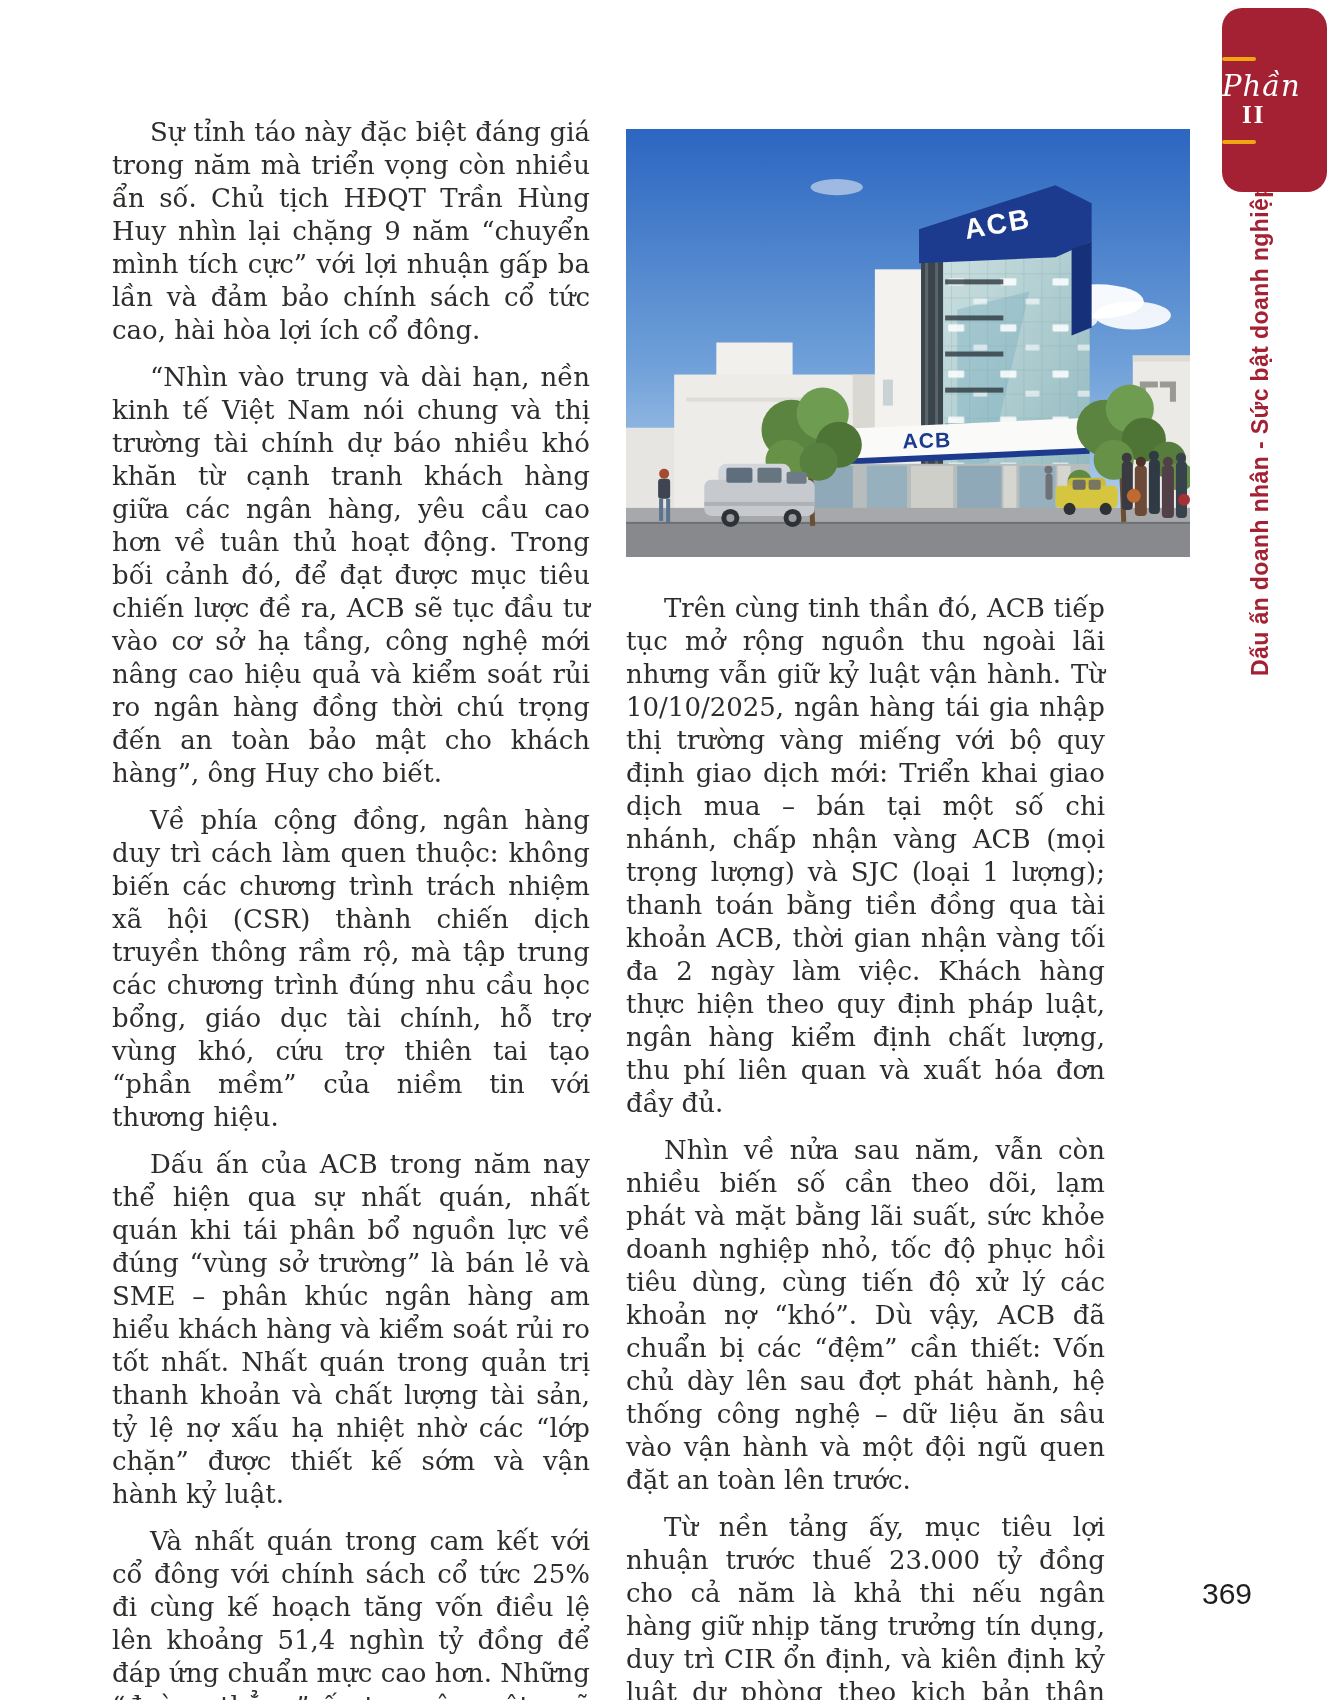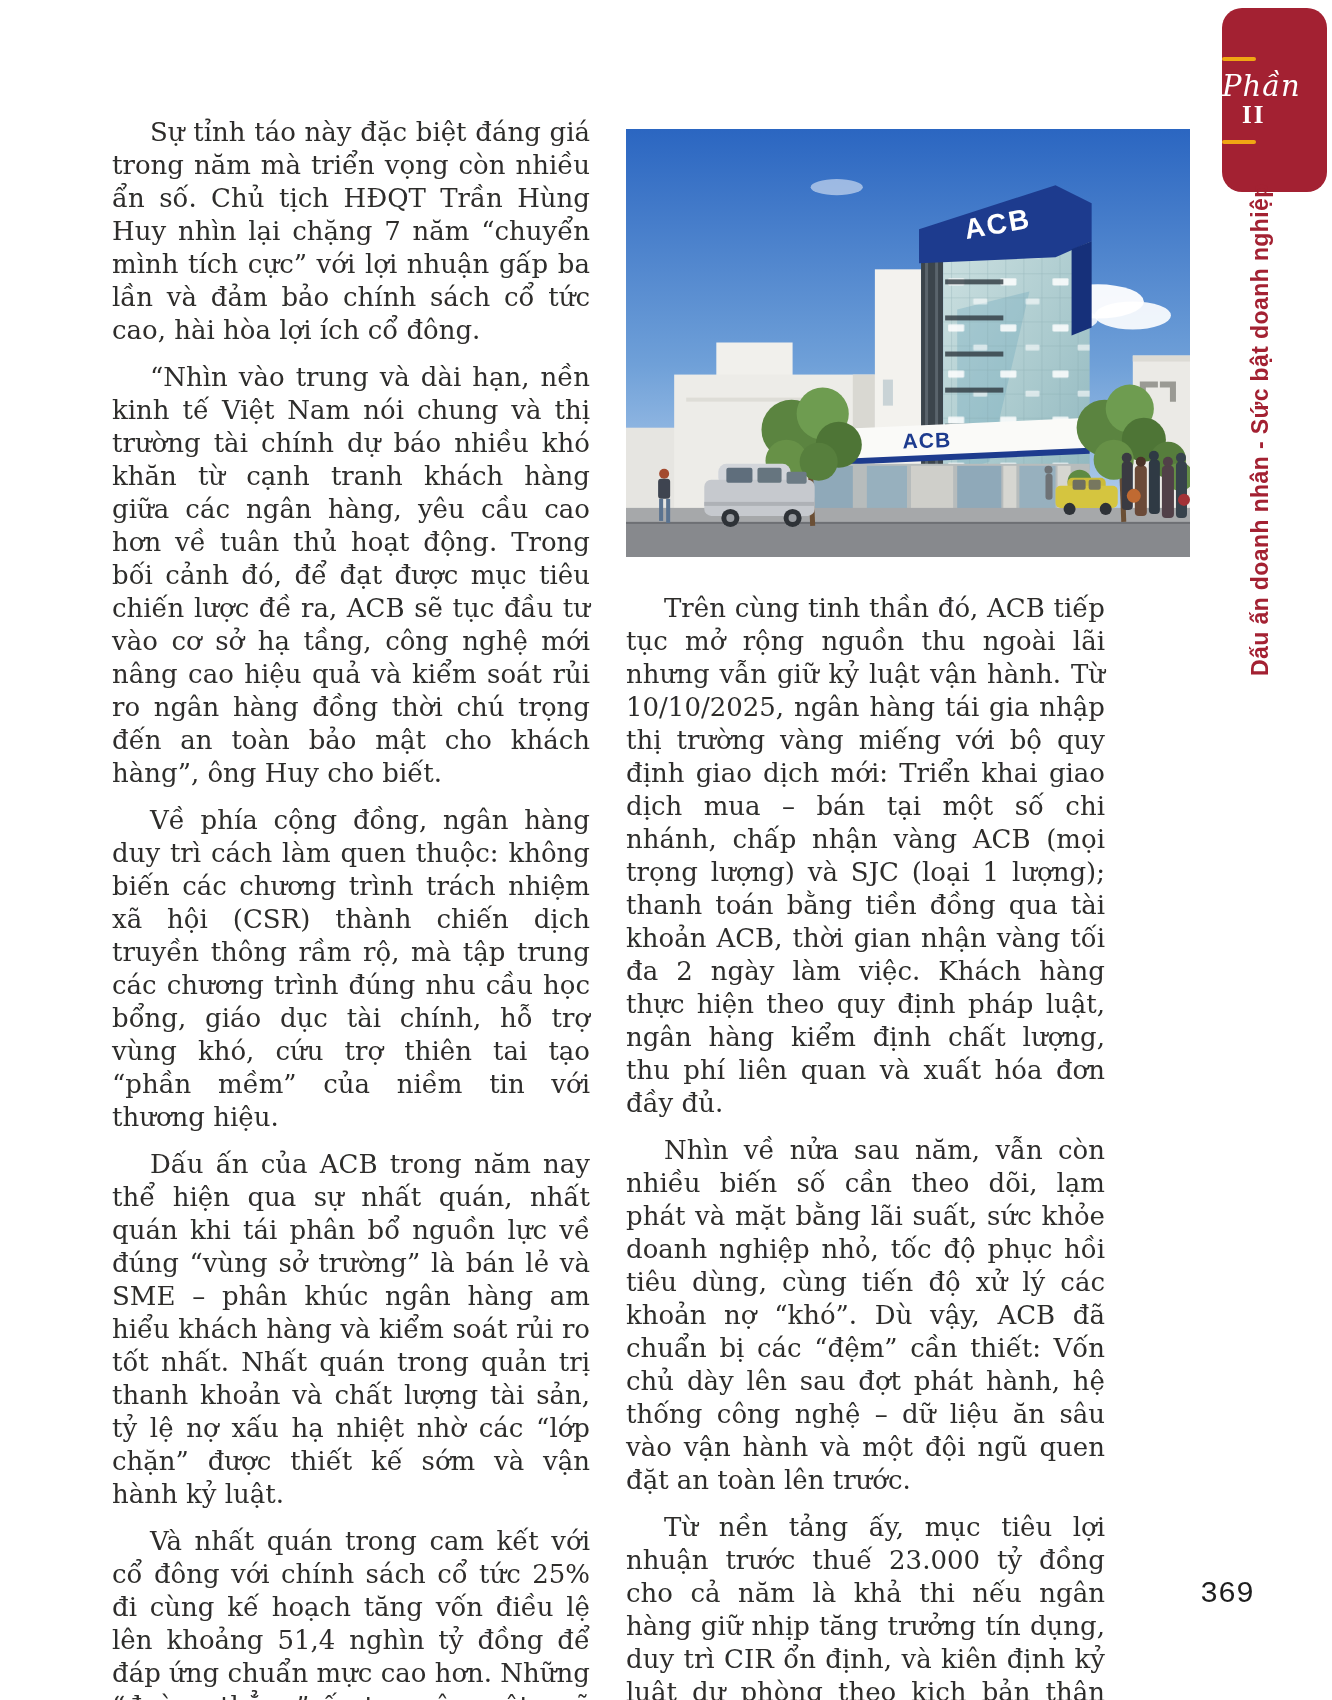--- a/index.html
+++ b/index.html
@@ -48,21 +48,21 @@
     white-space:nowrap;
     font-family:"Liberation Sans", sans-serif;font-weight:bold;
     font-size:23px;letter-spacing:0.4px;
     color:#A32132;
   }
 
   
   .page-number{
     position:absolute;left:1177px;top:1577px;width:100px;
     text-align:center;
-    font-family:Liberation Mono, monospace;font-size:30px;color:#1E1E1E;
+    font-family:Liberation Sans, sans-serif;font-size:30px;color:#1E1E1E;
   }
 </style>
 </head>
 <body>
 
 <div class="page">
 
   <div class="section-tab">
     <div class="gold-rule top"></div>
     <div class="tab-script">Phần</div>
@@ -241,21 +241,21 @@
         </g>
         <g>
           <rect x="418" y="344" width="7" height="26" rx="3" fill="#6E7276"></rect>
           <circle cx="421" cy="340" r="4" fill="#6E7276"></circle>
         </g>
       </g>
     </svg>
   </figure>
 
   <div class="col col-left">
-    <p>Sự tỉnh táo này đặc biệt đáng giá trong năm mà triển vọng còn nhiều ẩn số. Chủ tịch HĐQT Trần Hùng Huy nhìn lại chặng 7 năm “chuyển mình tích cực” với lợi nhuận gấp ba lần và đảm bảo chính sách cổ tức cao, hài hòa lợi ích cổ đông.</p>
+    <p>Sự tỉnh táo này đặc biệt đáng giá trong năm mà triển vọng còn nhiều ẩn số. Chủ tịch HĐQT Trần Hùng Huy nhìn lại chặng 9 năm “chuyển mình tích cực” với lợi nhuận gấp ba lần và đảm bảo chính sách cổ tức cao, hài hòa lợi ích cổ đông.</p>
     <p>“Nhìn vào trung và dài hạn, nền kinh tế Việt Nam nói chung và thị trường tài chính dự báo nhiều khó khăn từ cạnh tranh khách hàng giữa các ngân hàng, yêu cầu cao hơn về tuân thủ hoạt động. Trong bối cảnh đó, để đạt được mục tiêu chiến lược đề ra, ACB sẽ tục đầu tư vào cơ sở hạ tầng, công nghệ mới nâng cao hiệu quả và kiểm soát rủi ro ngân hàng đồng thời chú trọng đến an toàn bảo mật cho khách hàng”, ông Huy cho biết.</p>
     <p>Về phía cộng đồng, ngân hàng duy trì cách làm quen thuộc: không biến các chương trình trách nhiệm xã hội (CSR) thành chiến dịch truyền thông rầm rộ, mà tập trung các chương trình đúng nhu cầu học bổng, giáo dục tài chính, hỗ trợ vùng khó, cứu trợ thiên tai tạo “phần mềm” của niềm tin với thương hiệu.</p>
     <p>Dấu ấn của ACB trong năm nay thể hiện qua sự nhất quán, nhất quán khi tái phân bổ nguồn lực về đúng “vùng sở trường” là bán lẻ và SME – phân khúc ngân hàng am hiểu khách hàng và kiểm soát rủi ro tốt nhất. Nhất quán trong quản trị thanh khoản và chất lượng tài sản, tỷ lệ nợ xấu hạ nhiệt nhờ các “lớp chặn” được thiết kế sớm và vận hành kỷ luật.</p>
     <p>Và nhất quán trong cam kết với cổ đông với chính sách cổ tức 25% đi cùng kế hoạch tăng vốn điều lệ lên khoảng 51,4 nghìn tỷ đồng để đáp ứng chuẩn mực cao hơn. Những “đường thẳng” ấy tạo nên một quỹ đạo đáng tin, bứt phá không nhất thiết phải ồn ào, giữ nhịp đều đặn mới là lợi thế cạnh tranh bền vững nhất.</p>
   </div>
 
   <div class="col col-right">
     <p>Trên cùng tinh thần đó, ACB tiếp tục mở rộng nguồn thu ngoài lãi nhưng vẫn giữ kỷ luật vận hành. Từ 10/10/2025, ngân hàng tái gia nhập thị trường vàng miếng với bộ quy định giao dịch mới: Triển khai giao dịch mua – bán tại một số chi nhánh, chấp nhận vàng ACB (mọi trọng lượng) và SJC (loại 1 lượng); thanh toán bằng tiền đồng qua tài khoản ACB, thời gian nhận vàng tối đa 2 ngày làm việc. Khách hàng thực hiện theo quy định pháp luật, ngân hàng kiểm định chất lượng, thu phí liên quan và xuất hóa đơn đầy đủ.</p>
     <p>Nhìn về nửa sau năm, vẫn còn nhiều biến số cần theo dõi, lạm phát và mặt bằng lãi suất, sức khỏe doanh nghiệp nhỏ, tốc độ phục hồi tiêu dùng, cùng tiến độ xử lý các khoản nợ “khó”. Dù vậy, ACB đã chuẩn bị các “đệm” cần thiết: Vốn chủ dày lên sau đợt phát hành, hệ thống công nghệ – dữ liệu ăn sâu vào vận hành và một đội ngũ quen đặt an toàn lên trước.</p>
     <p>Từ nền tảng ấy, mục tiêu lợi nhuận trước thuế 23.000 tỷ đồng cho cả năm là khả thi nếu ngân hàng giữ nhịp tăng trưởng tín dụng, duy trì CIR ổn định, và kiên định kỷ luật dự phòng theo kịch bản thận trọng.</p>

